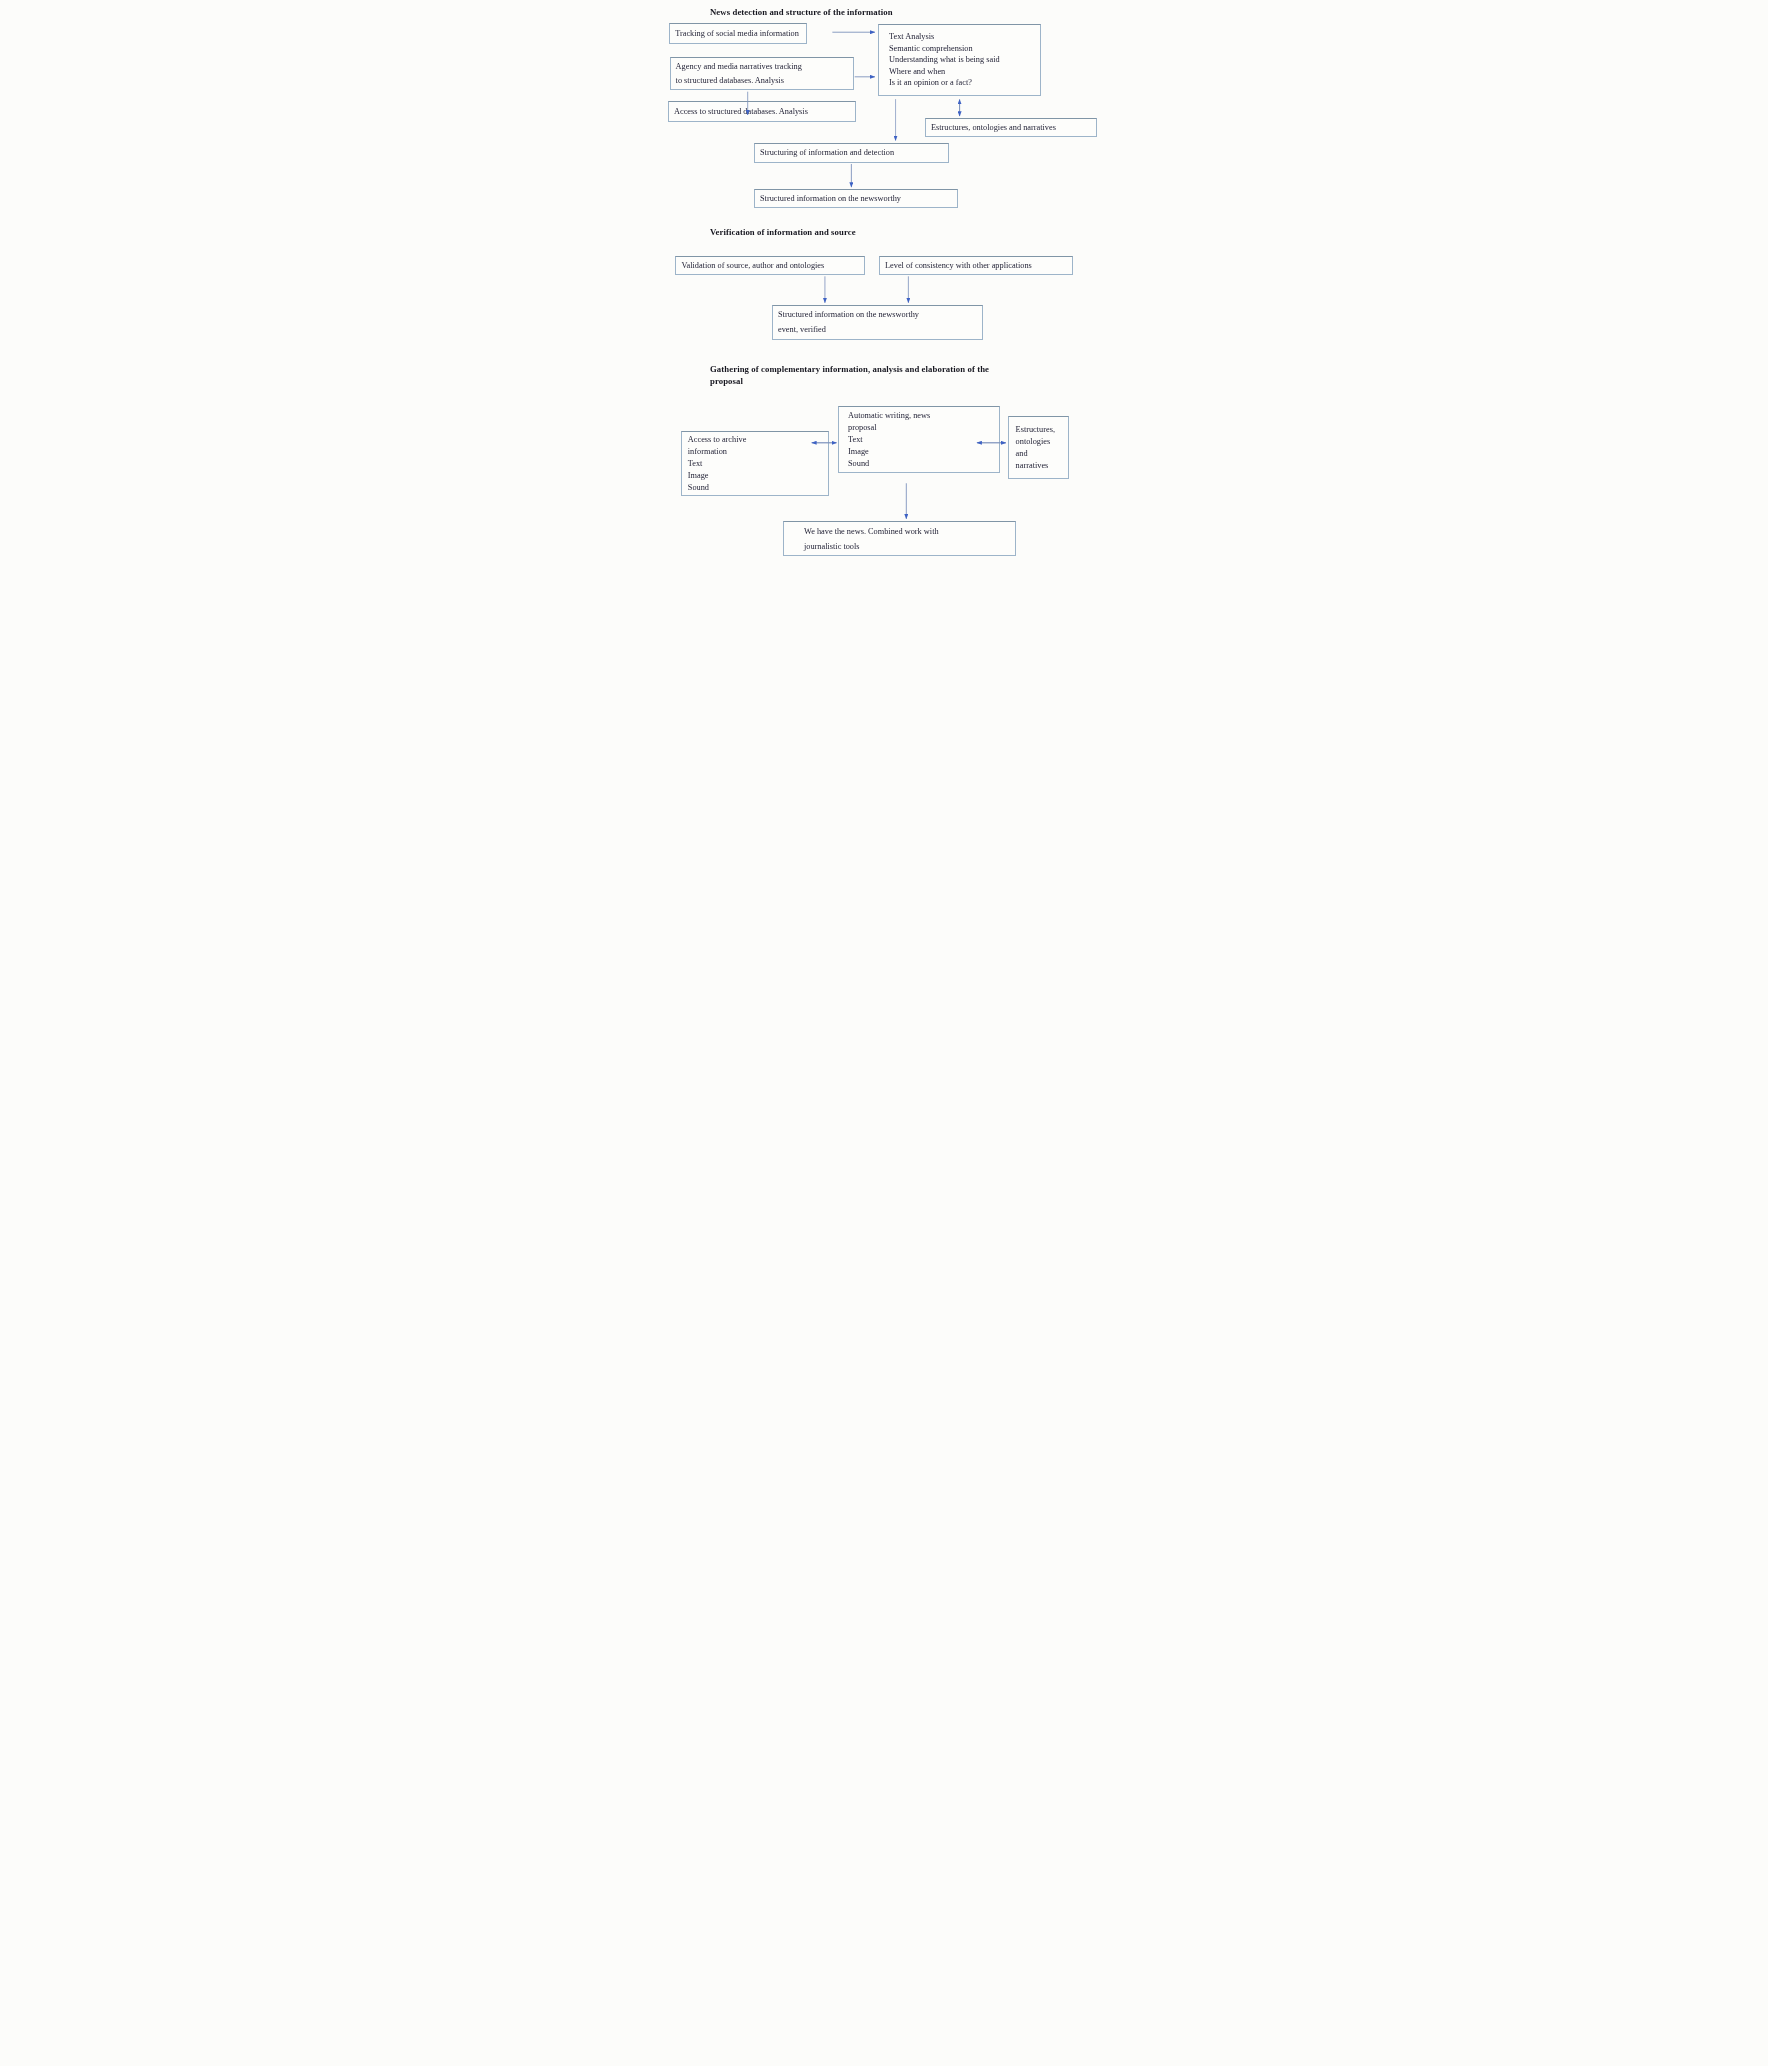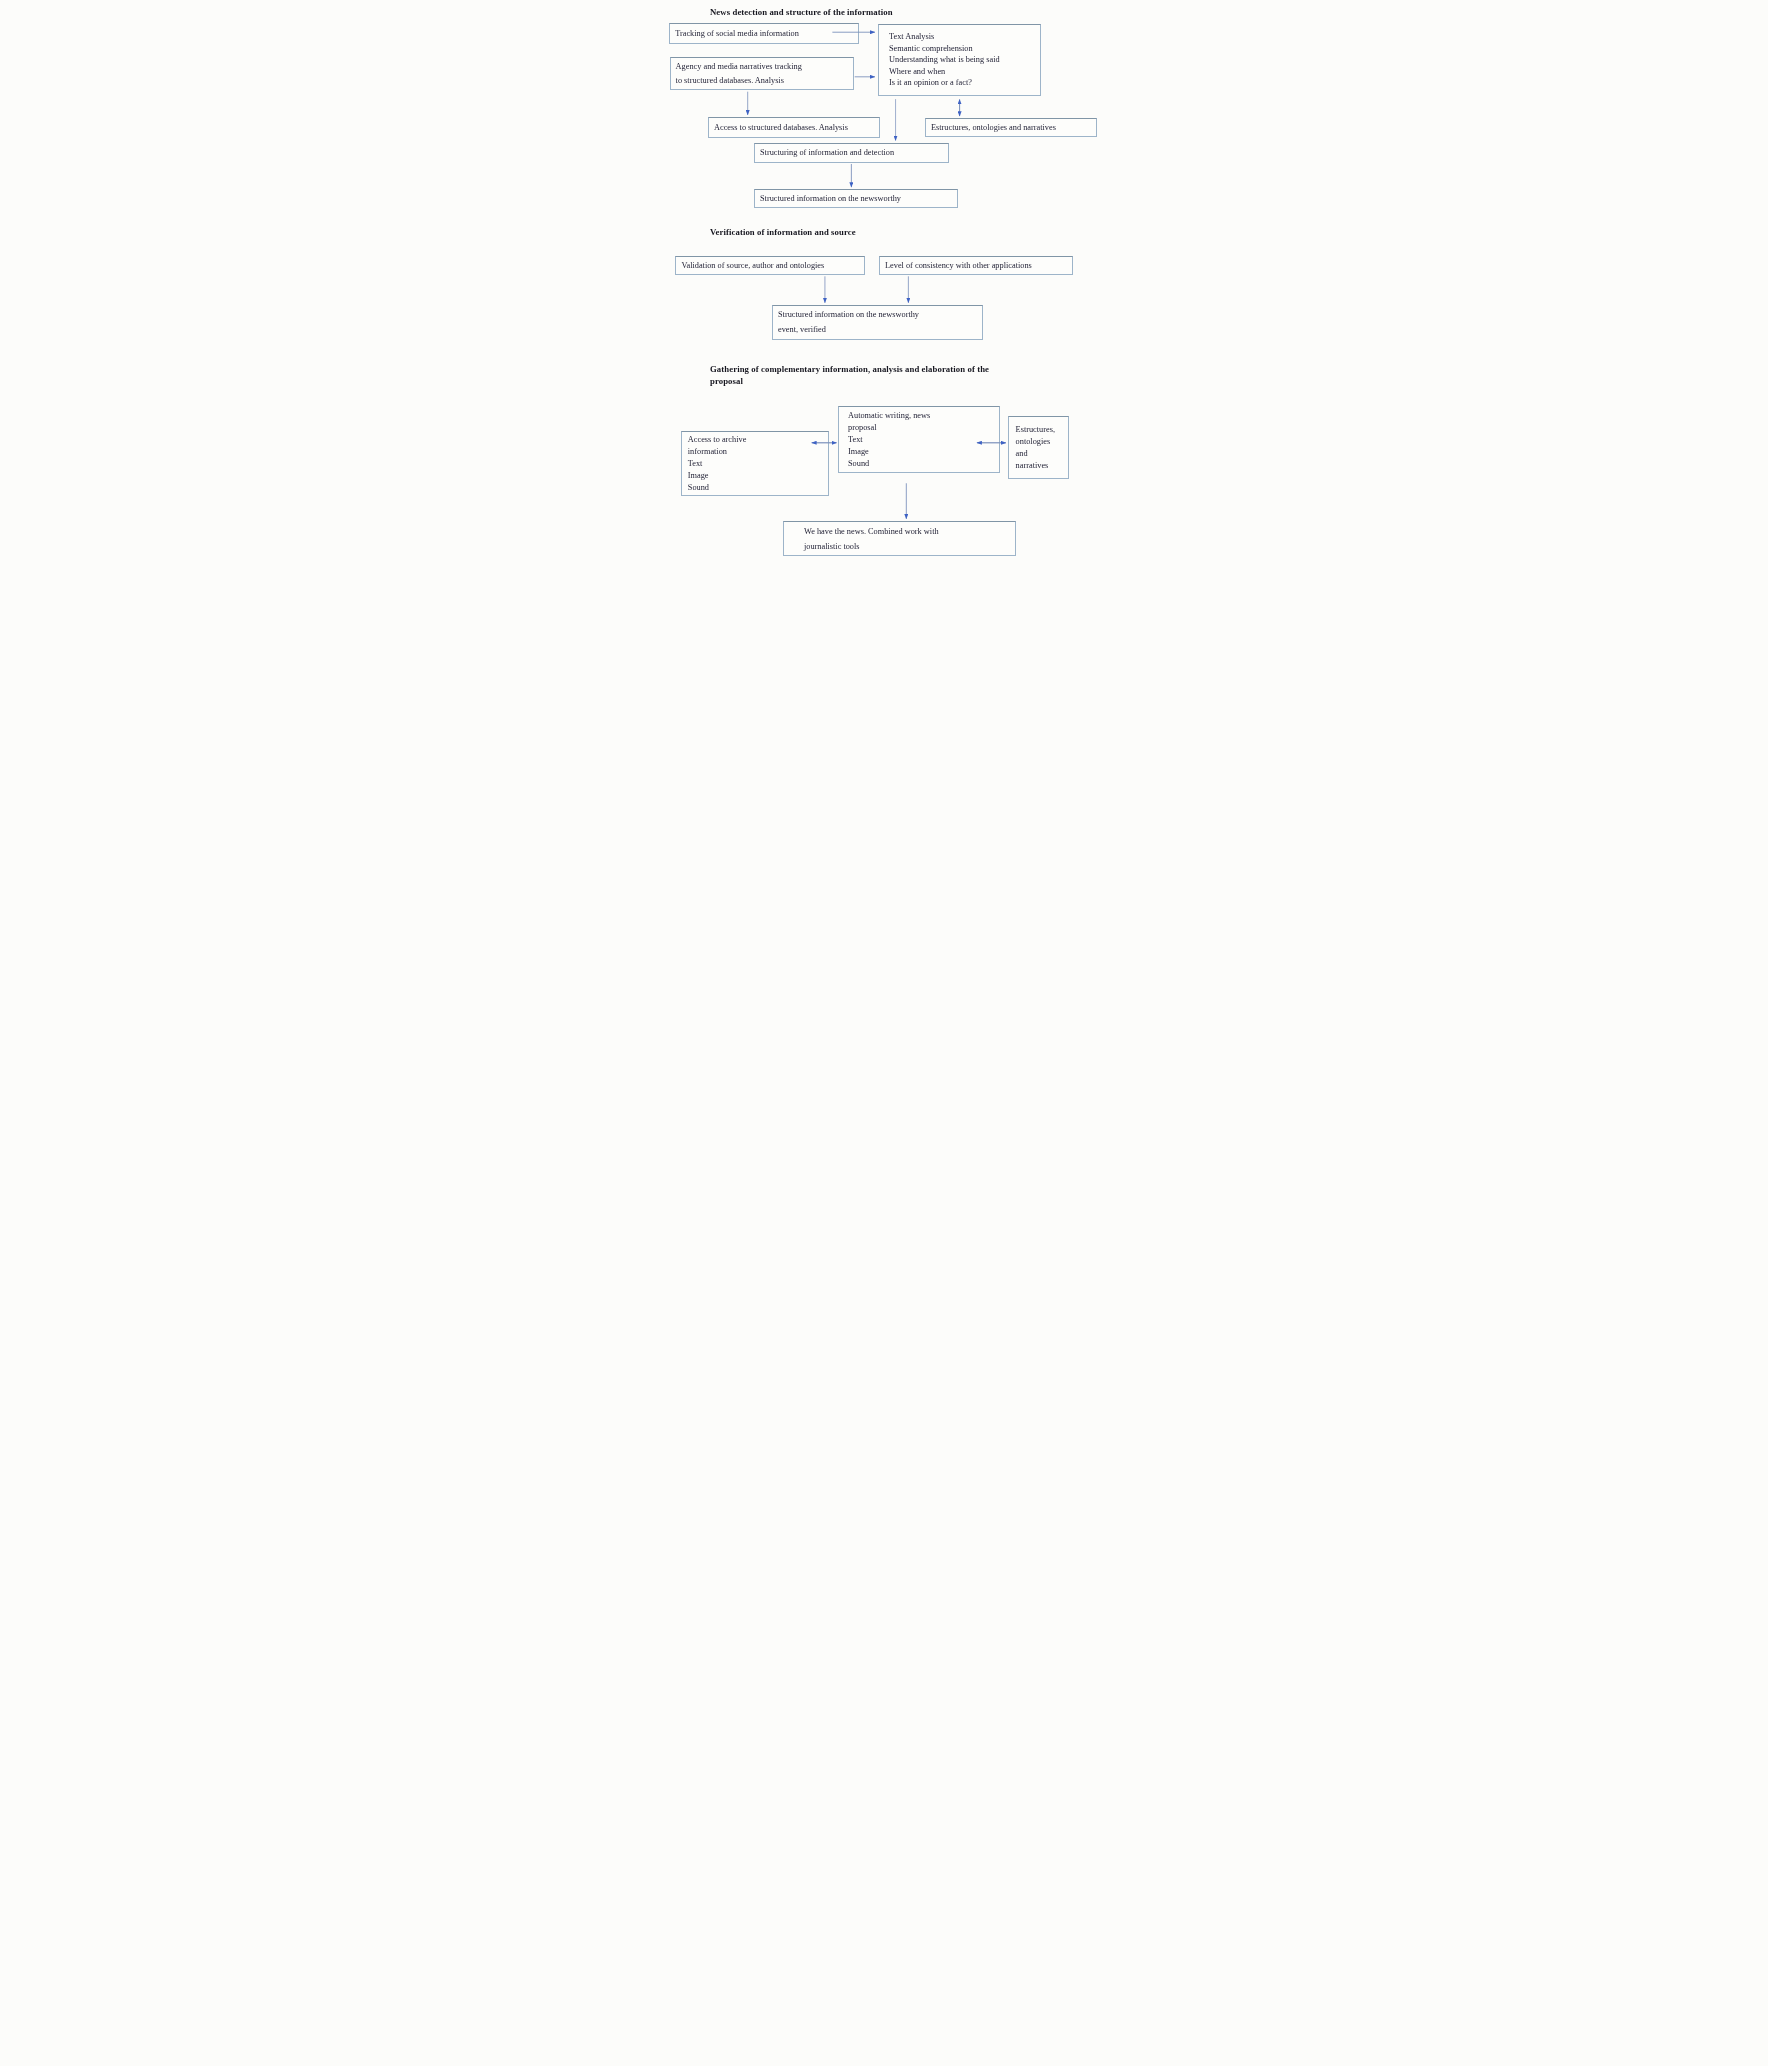--- a/index.html
+++ b/index.html
@@ -21,24 +21,24 @@
   .h3{left:47px; top:363px; width:339px;}
   .box{
     position:absolute; box-sizing:border-box;
     background:var(--box-fill,#fdfdfb);
     border:0.8px solid var(--box-border,#9db4c9);
     border-top:1.2px solid var(--box-border-top,#8095a6);
     color:var(--box-text,#242438);
     font-size:8.3px; line-height:11.6px; white-space:pre-line;
     display:flex; align-items:center; padding:0.8px 4.1px 0.8px 5px;
   }
-  .b-tracking{left:6.2px; top:23px; width:190px; height:20.7px;}
+  .b-tracking{left:6.2px; top:23px; width:138px; height:20.7px;}
   .b-textanalysis{left:215px; top:24px; width:163px; height:72px; padding-left:10px;}
   .b-agency{left:6.6px; top:57px; width:184px; height:33px; line-height:13.6px;}
-  .b-accessdb{left:5px; top:117px; width:172px; height:20.7px;margin-left:40px;}
+  .b-accessdb{left:5px; top:101px; width:188px; height:20.7px;}
   .b-estructures1{left:262px; top:118px; width:172px; height:19px;}
   .b-structuring{left:91px; top:143px; width:195px; height:20px;}
   .b-structuredinfo{left:91px; top:189px; width:204px; height:19px;}
   .b-validation{left:12.4px; top:256px; width:190px; height:19px;}
   .b-consistency{left:216px; top:256px; width:194px; height:19px;text-align:center;}
   .b-verified{left:109px; top:305px; width:211px; height:35px; line-height:14.5px;}
   .b-archive{left:18px; top:415px; width:148px; height:65px; line-height:12px; padding-left:5.8px;margin-top:16px;}
   .b-automatic{left:175px; top:406px; width:162px; height:67px; line-height:12px; padding-left:9px;}
   .b-estructures2{left:345px; top:416px; width:61px; height:63px; line-height:12px; padding-left:6.6px;}
   .b-news{left:120px; top:521px; width:233px; height:35px; line-height:14.5px; align-items:flex-start; padding-top:3.3px;padding-left:20px;}

